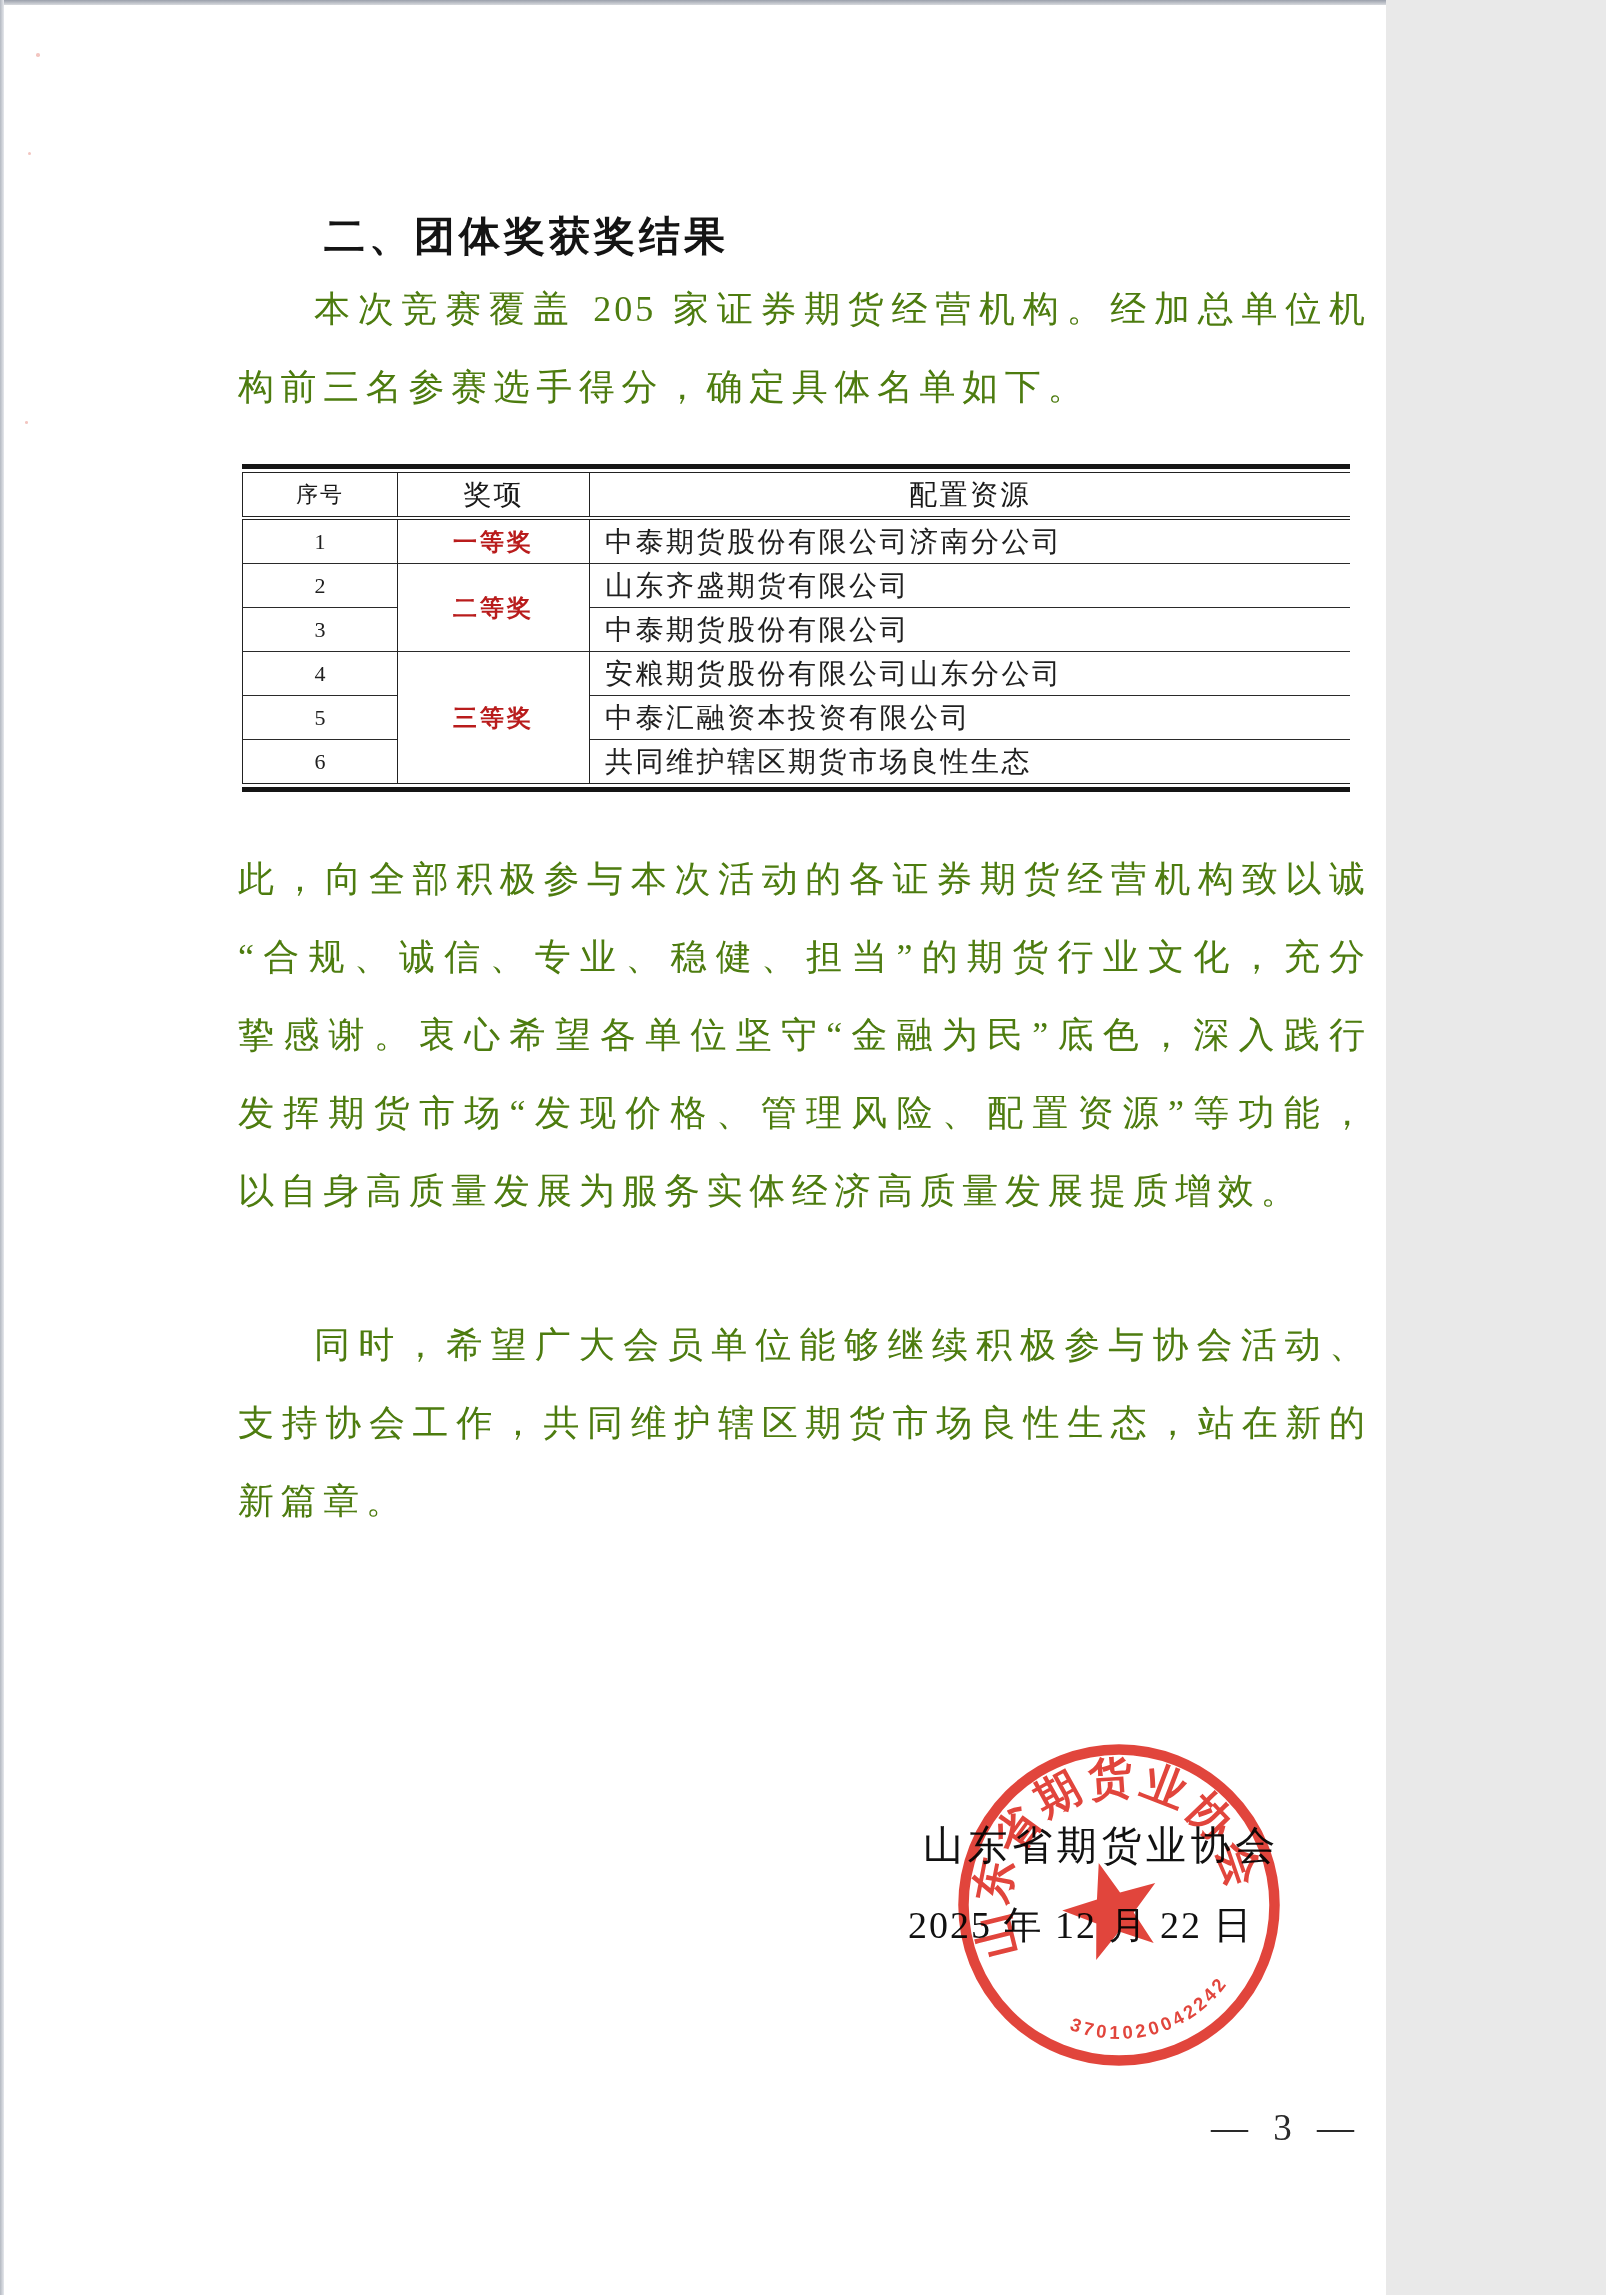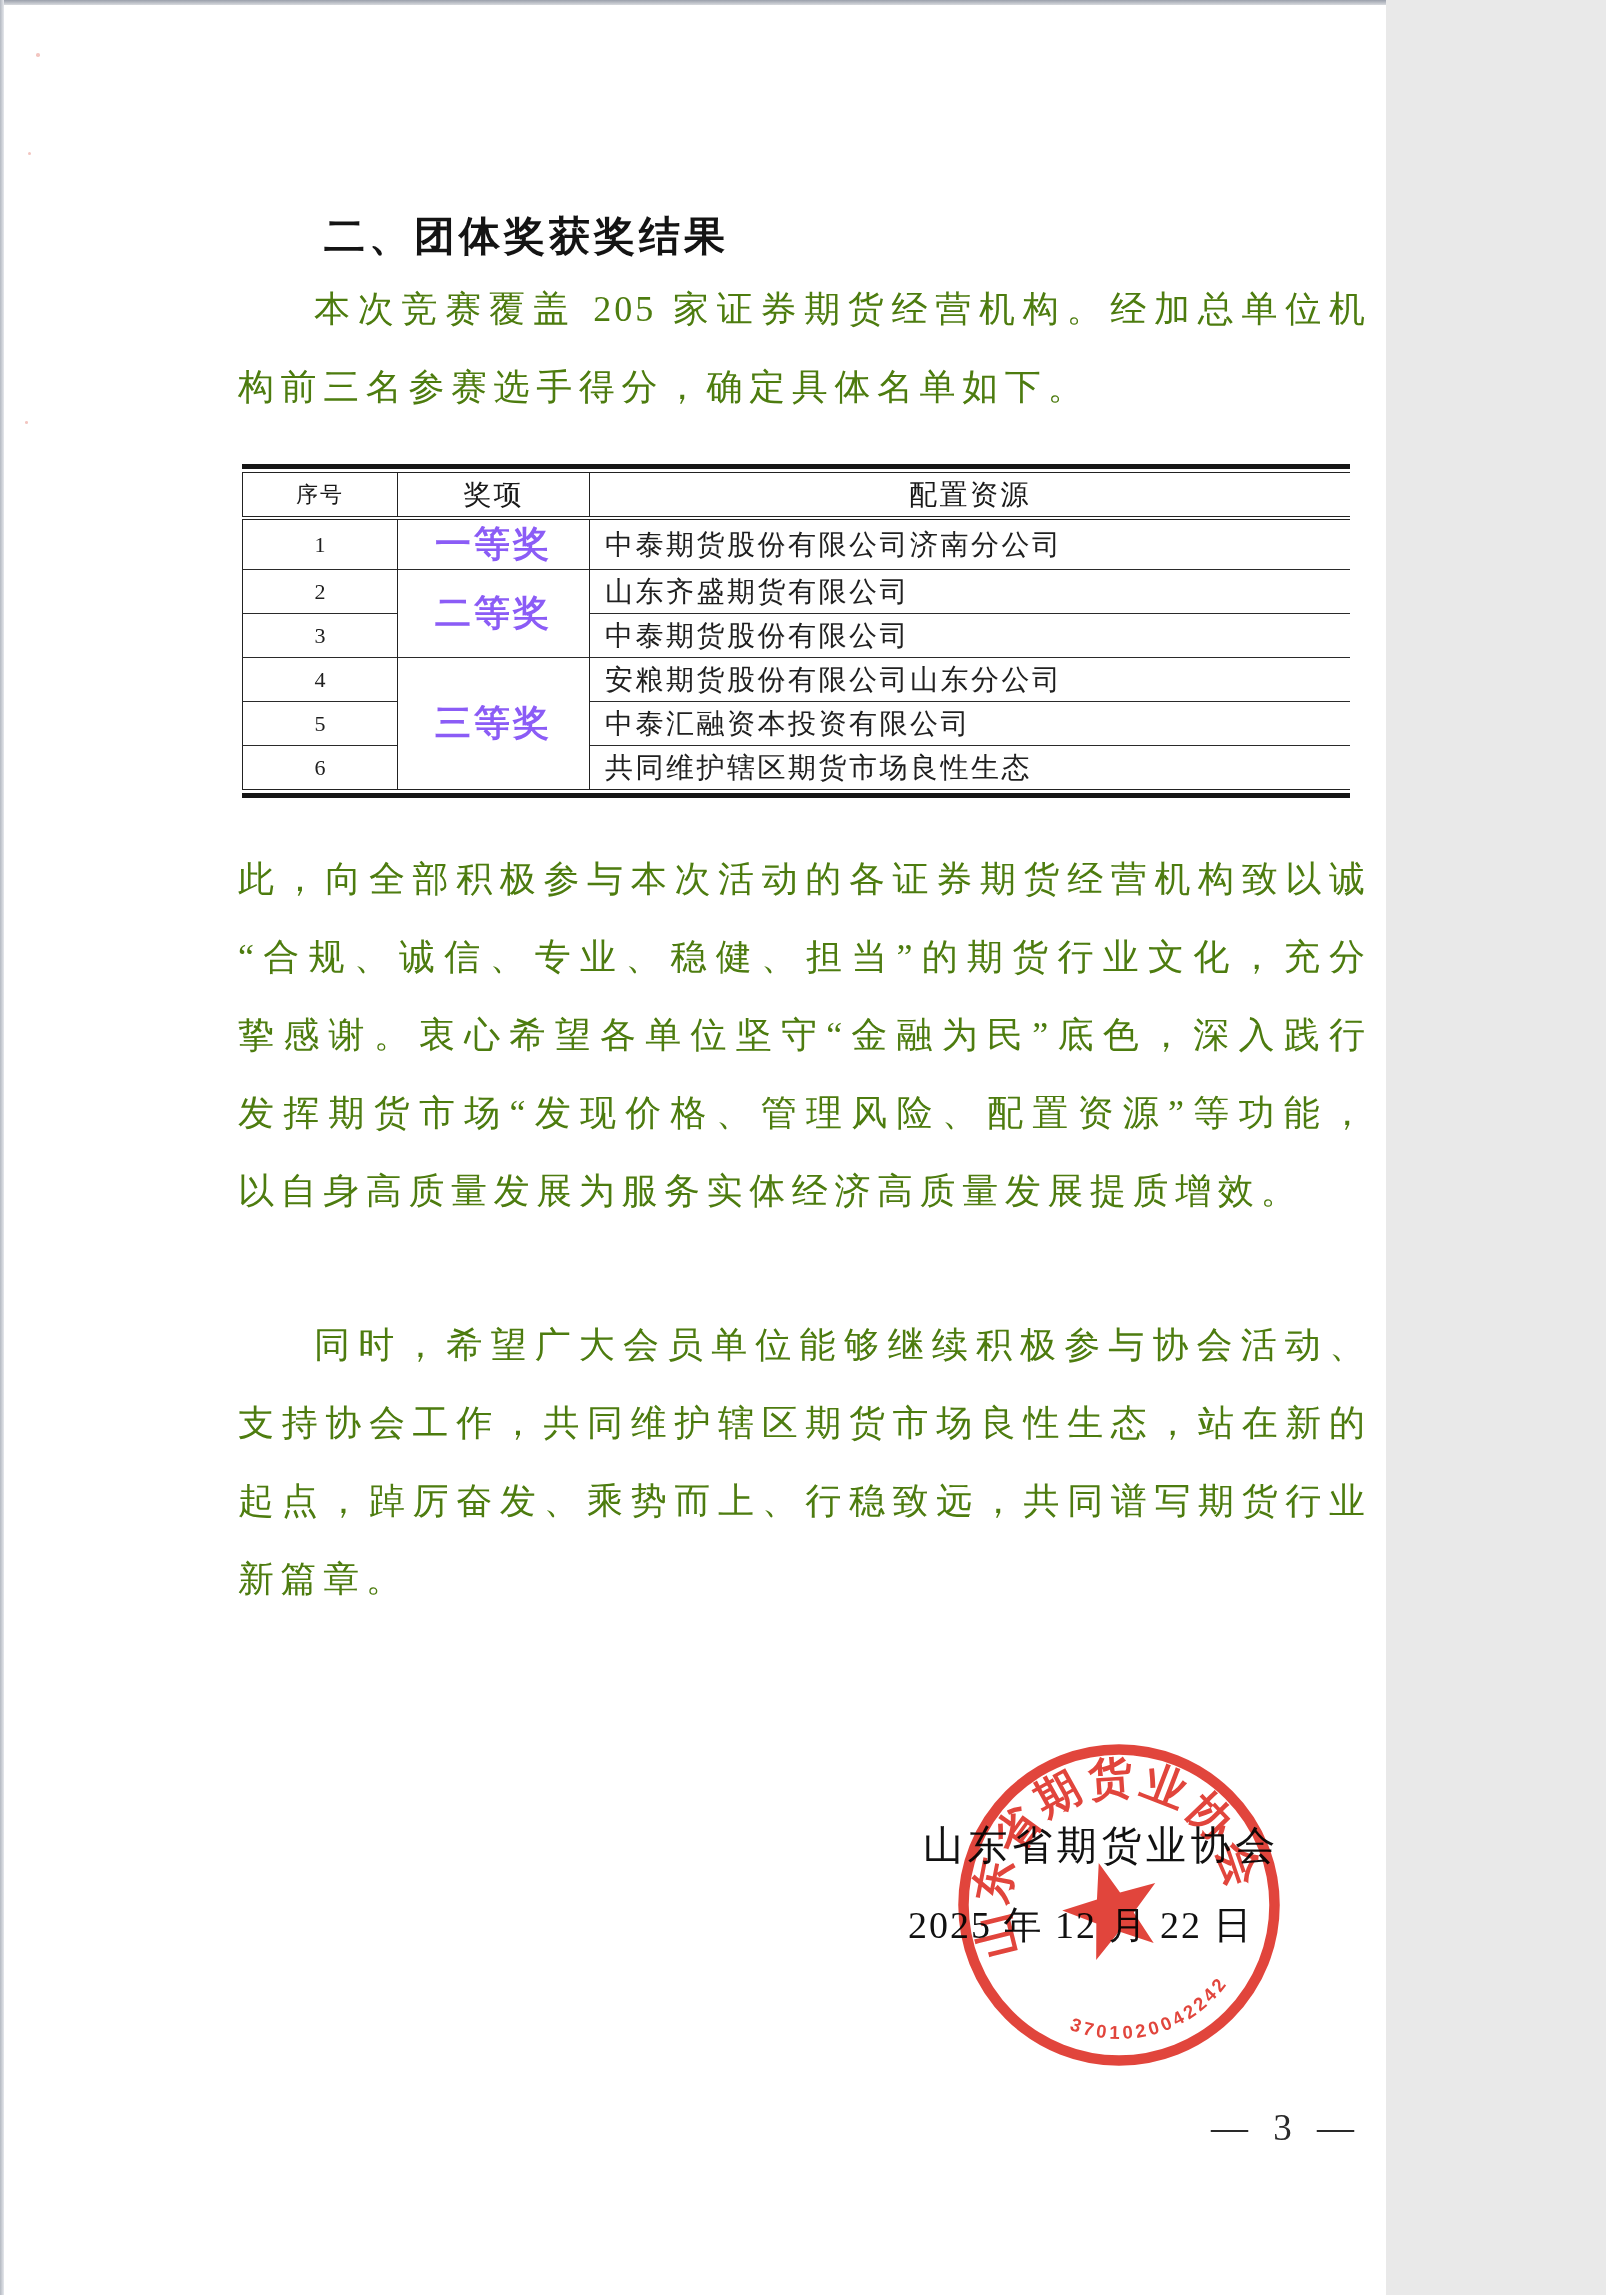--- a/index.html
+++ b/index.html
@@ -55,21 +55,21 @@
     font-weight:normal;
   }
   table.award tr > *:first-child{border-left:none;}
   table.award .c-no{width:155px;text-align:center;font-size:22px;}
   table.award .c-award{width:192px;text-align:center;font-size:28px;}
   table.award .c-org{text-align:left;font-size:28px;letter-spacing:2.5px;padding-left:15px;}
   table.award thead th{height:43px;font-size:28px;text-align:center;letter-spacing:2px;color:#191919;border-top:none;}
   table.award thead th.c-org{text-align:center;padding-left:0;}
   table.award tbody td{height:43px;color:#202020;}
   table.award thead tr th{border-bottom:4.6px double #222;}
-  table.award td.award-label{font-weight:600;font-size:36px;letter-spacing:3px;color:#8b5cf6;}
+  table.award td.award-label{font-weight:600;font-size:24px;letter-spacing:3px;color:#b91c1c;}
 
   
   .sig-org{
     position:absolute;left:923px;top:1818px;
     font-size:40px;letter-spacing:4.6px;color:#111;white-space:nowrap;
   }
   .sig-date{
     position:absolute;left:908px;top:1900px;
     font-size:38px;letter-spacing:2px;color:#111;white-space:nowrap;
   }
@@ -157,21 +157,20 @@
     <div class="line j">此，向全部积极参与本次活动的各证券期货经营机构致以诚</div>
     <div class="line j">“合规、诚信、专业、稳健、担当”的期货行业文化，充分</div>
     <div class="line j">挚感谢。衷心希望各单位坚守“金融为民”底色，深入践行</div>
     <div class="line j">发挥期货市场“发现价格、管理风险、配置资源”等功能，</div>
     <div class="line">以自身高质量发展为服务实体经济高质量发展提质增效。</div>
   </div>
 
   <div class="textblock tb-p3">
     <div class="line j ind">同时，希望广大会员单位能够继续积极参与协会活动、</div>
     <div class="line j">支持协会工作，共同维护辖区期货市场良性生态，站在新的</div>
-    <div class="line j">起点，踔厉奋发、乘势而上、行稳致远，共同谱写期货行业</div>
     <div class="line">新篇章。</div>
   </div>
 
   <div class="sig-org">山东省期货业协会</div>
   <div class="sig-date">2025 年 12 月 22 日</div>
 
   <svg class="seal" viewBox="0 0 660 660">
     <g fill="#df352b" stroke="none">
       <circle cx="330" cy="330" r="311" fill="none" stroke="#df352b" stroke-width="21"></circle>
       <g transform="rotate(-16.5 330 330)">

